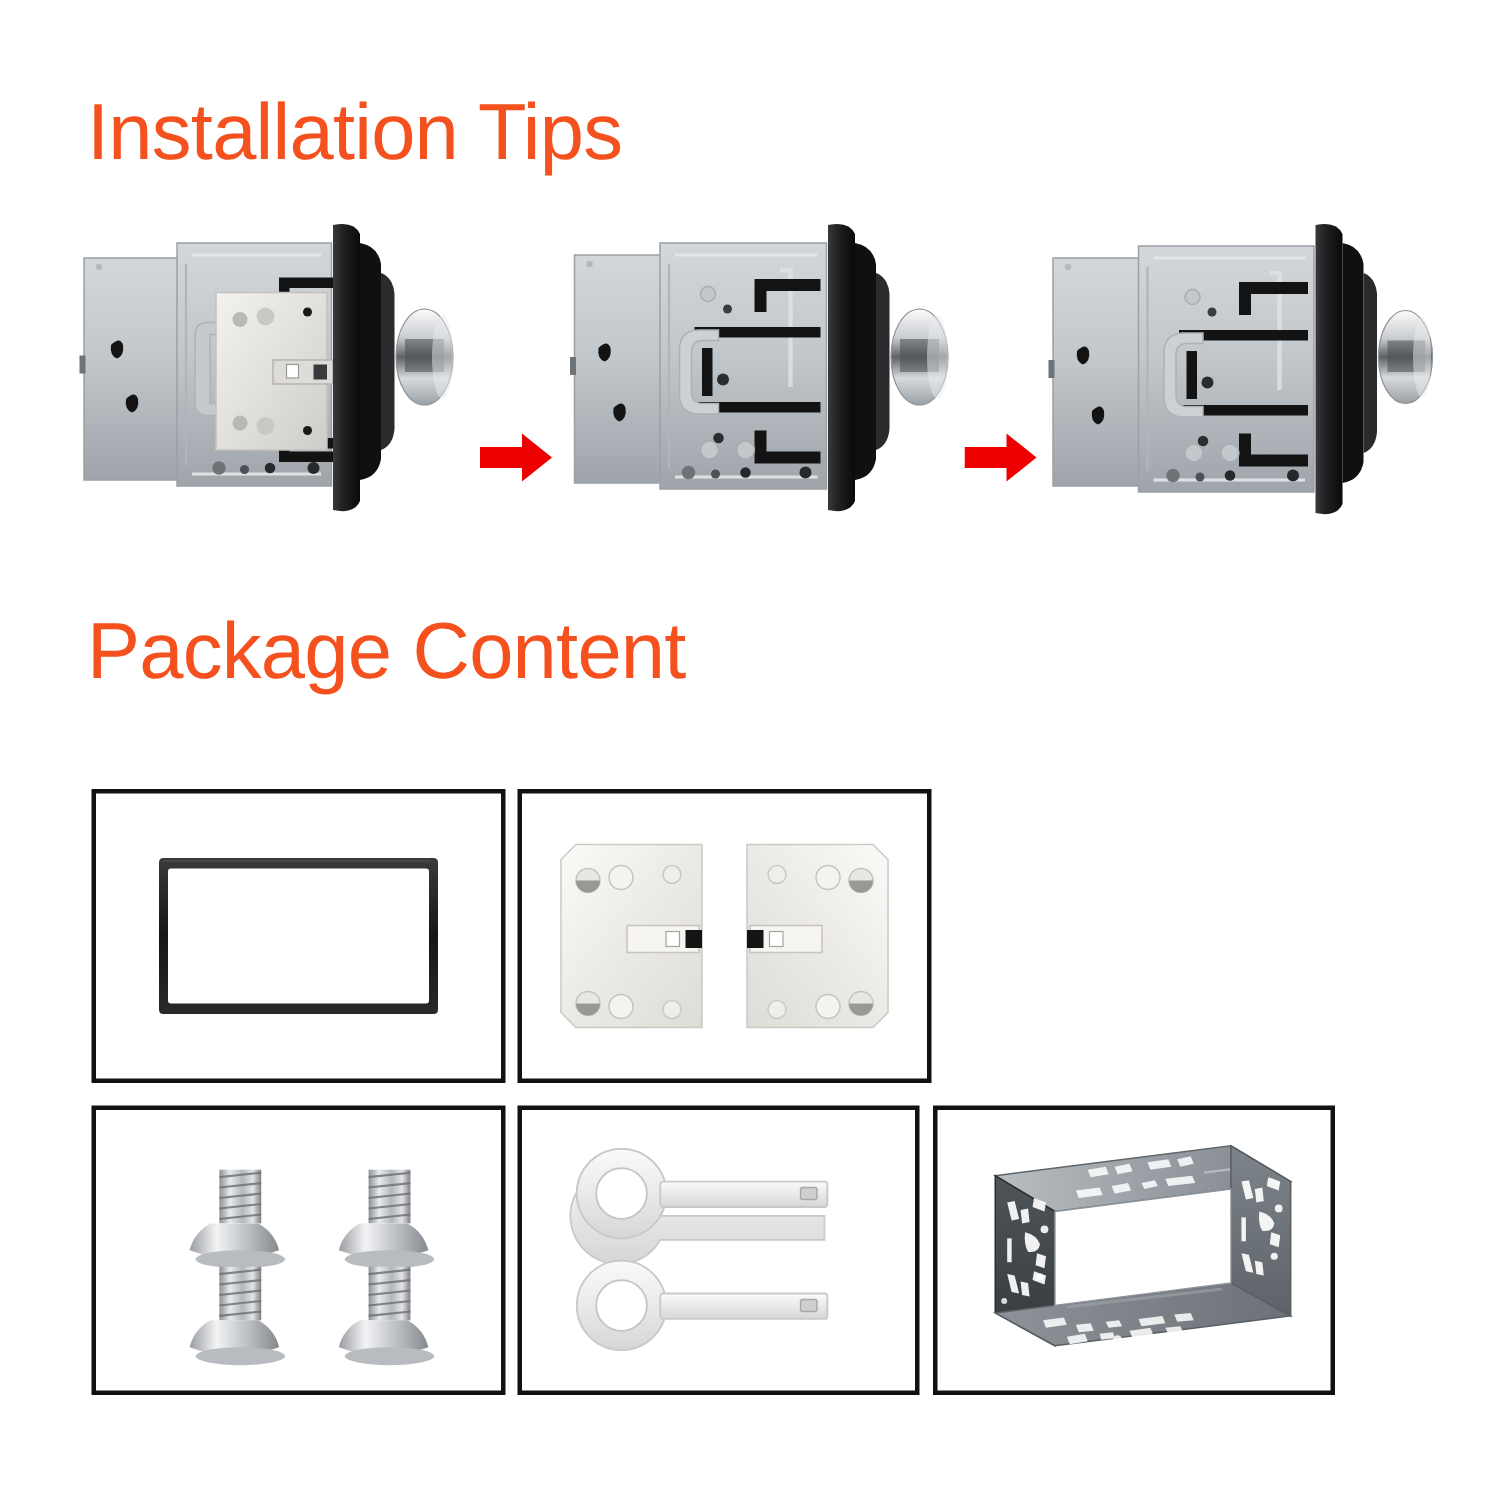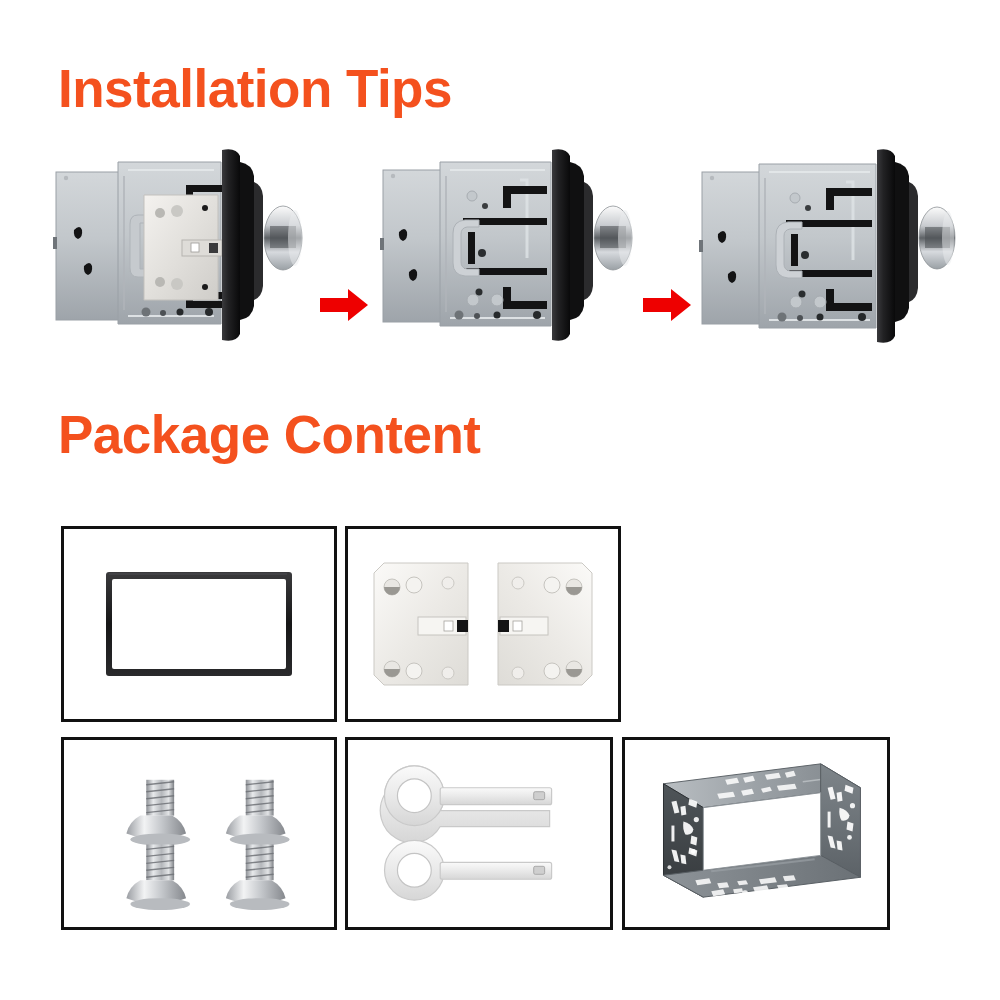--- a/index.html
+++ b/index.html
@@ -13,21 +13,21 @@
     position: relative;
     overflow: hidden;
     font-family: "Liberation Sans", sans-serif;
     -webkit-font-smoothing: antialiased;
   }
 
   
   .section-heading {
     position: absolute;
     font-family: "Liberation Sans", sans-serif;
-    font-weight: bold;
+    font-weight: normal;
     color: #F4511E;
     letter-spacing: -0.5px;
     white-space: nowrap;
     line-height: 1;
   }
   #heading-install { left: 58px; top: 62px; font-size: 53px; }
   #heading-package { left: 58px; top: 408px; font-size: 53px; }
 
   
   #install-strip {

